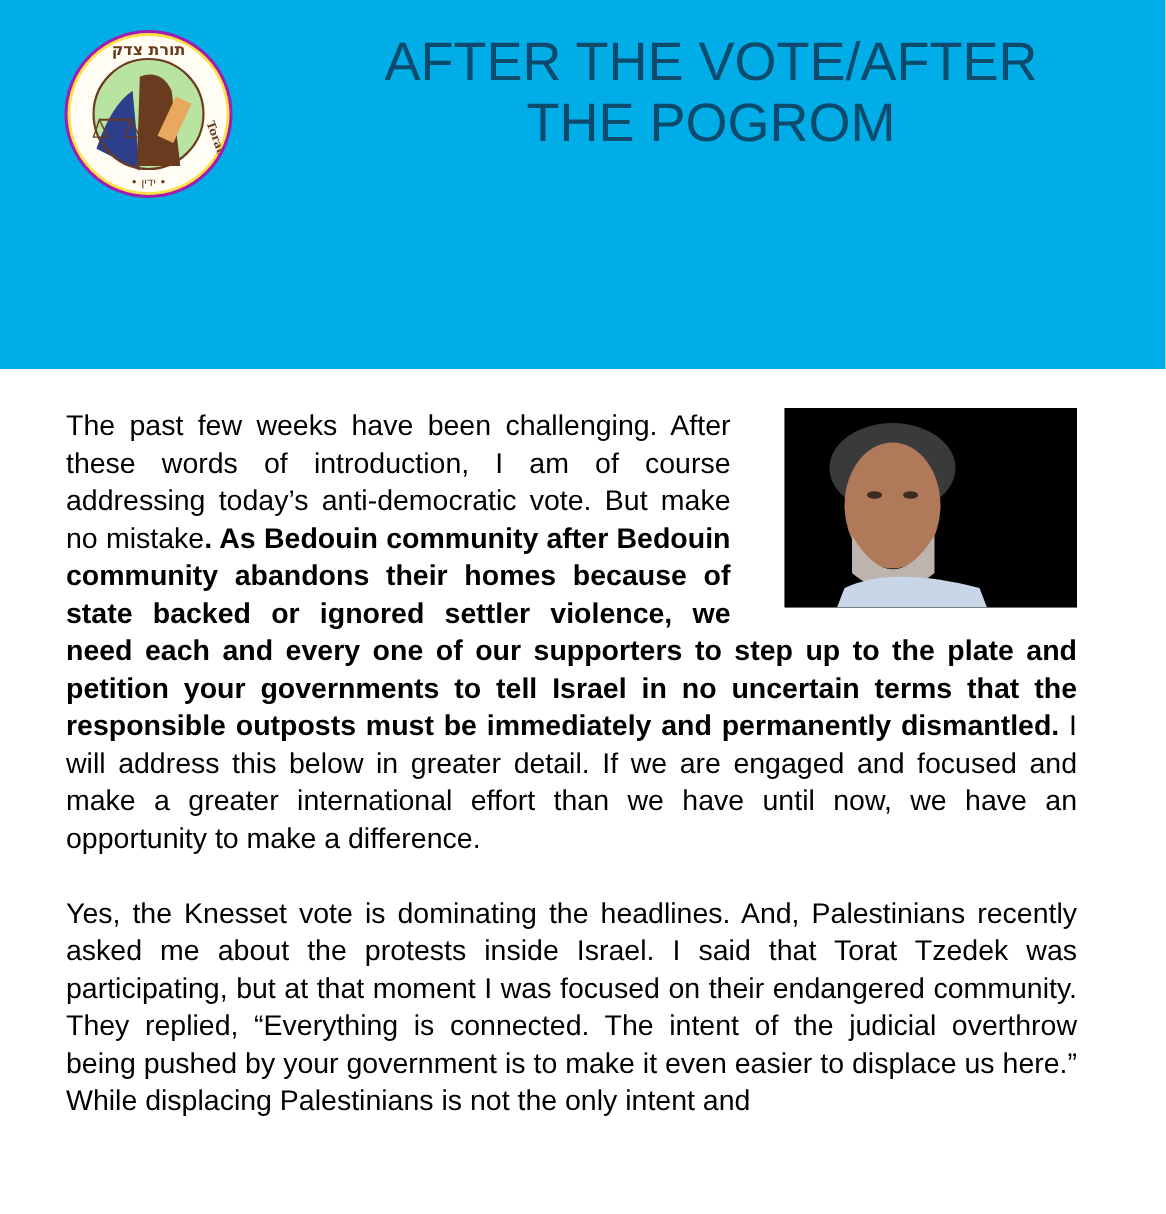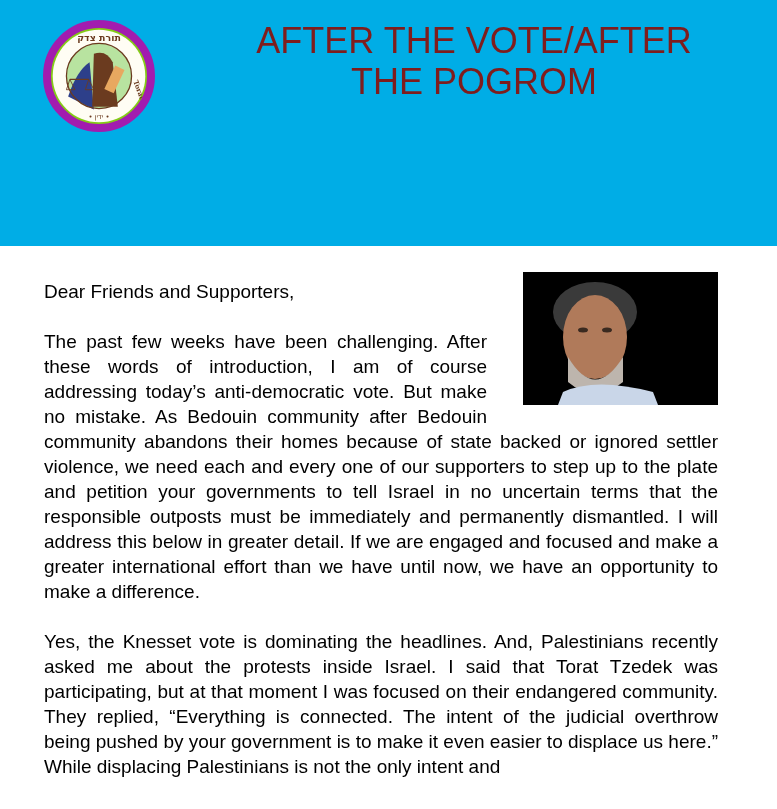--- a/index.html
+++ b/index.html
@@ -9,50 +9,50 @@
       font-family: "Liberation Sans", sans-serif;
       color: #000;
     }
     .header {
       position: absolute; left: 0; top: 0; width: 777px; height: 246px;
       background: #00ade6;
     }
     .logo {
       position: absolute; left: 43px; top: 20px; width: 112px; height: 112px;
       border-radius: 50%;
-      background: #84cc16;
-      border: 8px solid #a21caf;
+      background: #fde047;
+      border: 2px solid #a21caf;
       box-sizing: border-box;
       overflow: hidden;
     }
     .logo svg { width: 100%; height: 100%; display: block; }
     .title {
       position: absolute; left: 218px; top: 20px; width: 512px;
-      text-align: center; color: #7f1d1d;
+      text-align: center; color: #0c4a6e;
       font-size: 36px; line-height: 41px; font-weight: normal;
       margin: 0;
     }
     .subtitle {
       position: absolute; left: 218px; top: 120px; width: 512px;
       text-align: center; color: #1f6a3c;
       font-size: 23px; line-height: 29px; font-weight: bold;
       margin: 0;
     }
     .content {
       position: absolute; left: 44px; top: 272px; width: 674px;
       font-size: 19px; line-height: 25px;
     }
     .photo {
       float: right; width: 195px; height: 133px; background: #000;
       margin: 0 0 6px 36px; position: relative; overflow: hidden;
     }
     .photo svg { width: 100%; height: 100%; display: block; }
     p { margin: 0 0 25px 0; text-align: justify; }
     p.greeting { margin-top: 7px; text-align: left; }
-    b { font-weight: normal; }
+    b { font-weight: bold; }
   </style>
 </head>
 <body>
 
 <div class="header">
   <div class="logo">
     <svg viewBox="0 0 112 112">
       <circle cx="56" cy="56" r="54" fill="#fffdf4"></circle>
       <circle cx="56" cy="56" r="38" fill="#b8e3a0"></circle>
       <path d="M20 80 Q30 50 45 40 L50 95 Z" fill="#2d3f8a"></path>
@@ -75,16 +75,15 @@
     <svg viewBox="0 0 195 133">
       <rect width="195" height="133" fill="#000"></rect>
       <ellipse cx="72" cy="40" rx="42" ry="30" fill="#3a3a3a"></ellipse>
       <ellipse cx="72" cy="65" rx="32" ry="42" fill="#b07a5a"></ellipse>
       <path d="M45 85 Q72 130 100 85 L100 110 Q72 133 45 110 Z" fill="#bdb5ad"></path>
       <path d="M40 120 Q72 105 130 120 L135 133 L35 133 Z" fill="#c9d6e8"></path>
       <ellipse cx="60" cy="58" rx="5" ry="2.5" fill="#3a2a20"></ellipse>
       <ellipse cx="84" cy="58" rx="5" ry="2.5" fill="#3a2a20"></ellipse>
     </svg>
   </div>
-  <p class="greeting">Dear Friends and Supporters,</p>
   <p><span>The past few weeks have been challenging. After these words of introduction, I am of course addressing today’s anti-democratic vote. But make no mistake</span><b>. As Bedouin community after Bedouin community abandons their homes because of state backed or ignored settler violence, we need each and every one of our supporters to step up to the plate and petition your governments to tell Israel in no uncertain terms that the responsible outposts must be immediately and permanently dismantled.</b><span> I will address this below in greater detail. If we are engaged and focused and make a greater international effort than we have until now, we have an opportunity to make a difference.</span></p>
   <p>Yes, the Knesset vote is dominating the headlines. And, Palestinians recently asked me about the protests inside Israel. I said that Torat Tzedek was participating, but at that moment I was focused on their endangered community. They replied, “Everything is connected. The intent of the judicial overthrow being pushed by your government is to make it even easier to displace us here.” While displacing Palestinians is not the only intent and</p>
 </div>
 
 </body></html>

